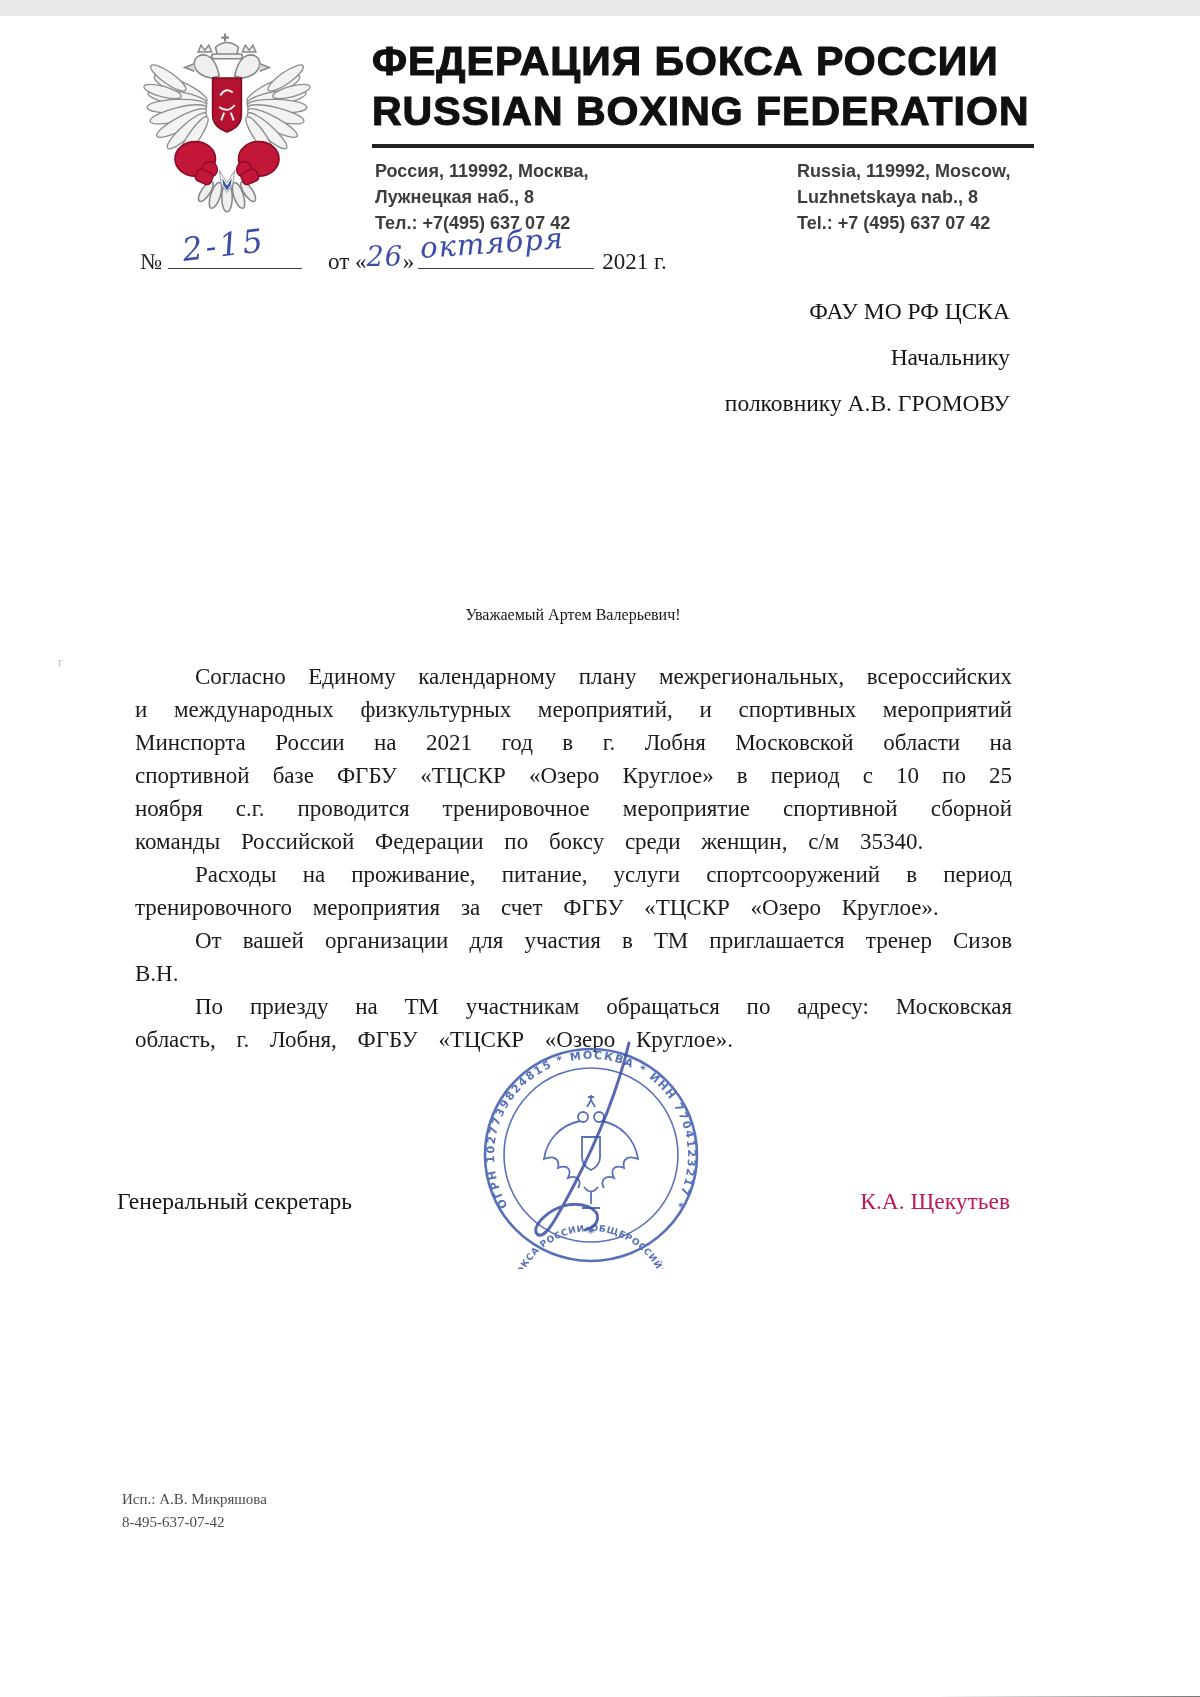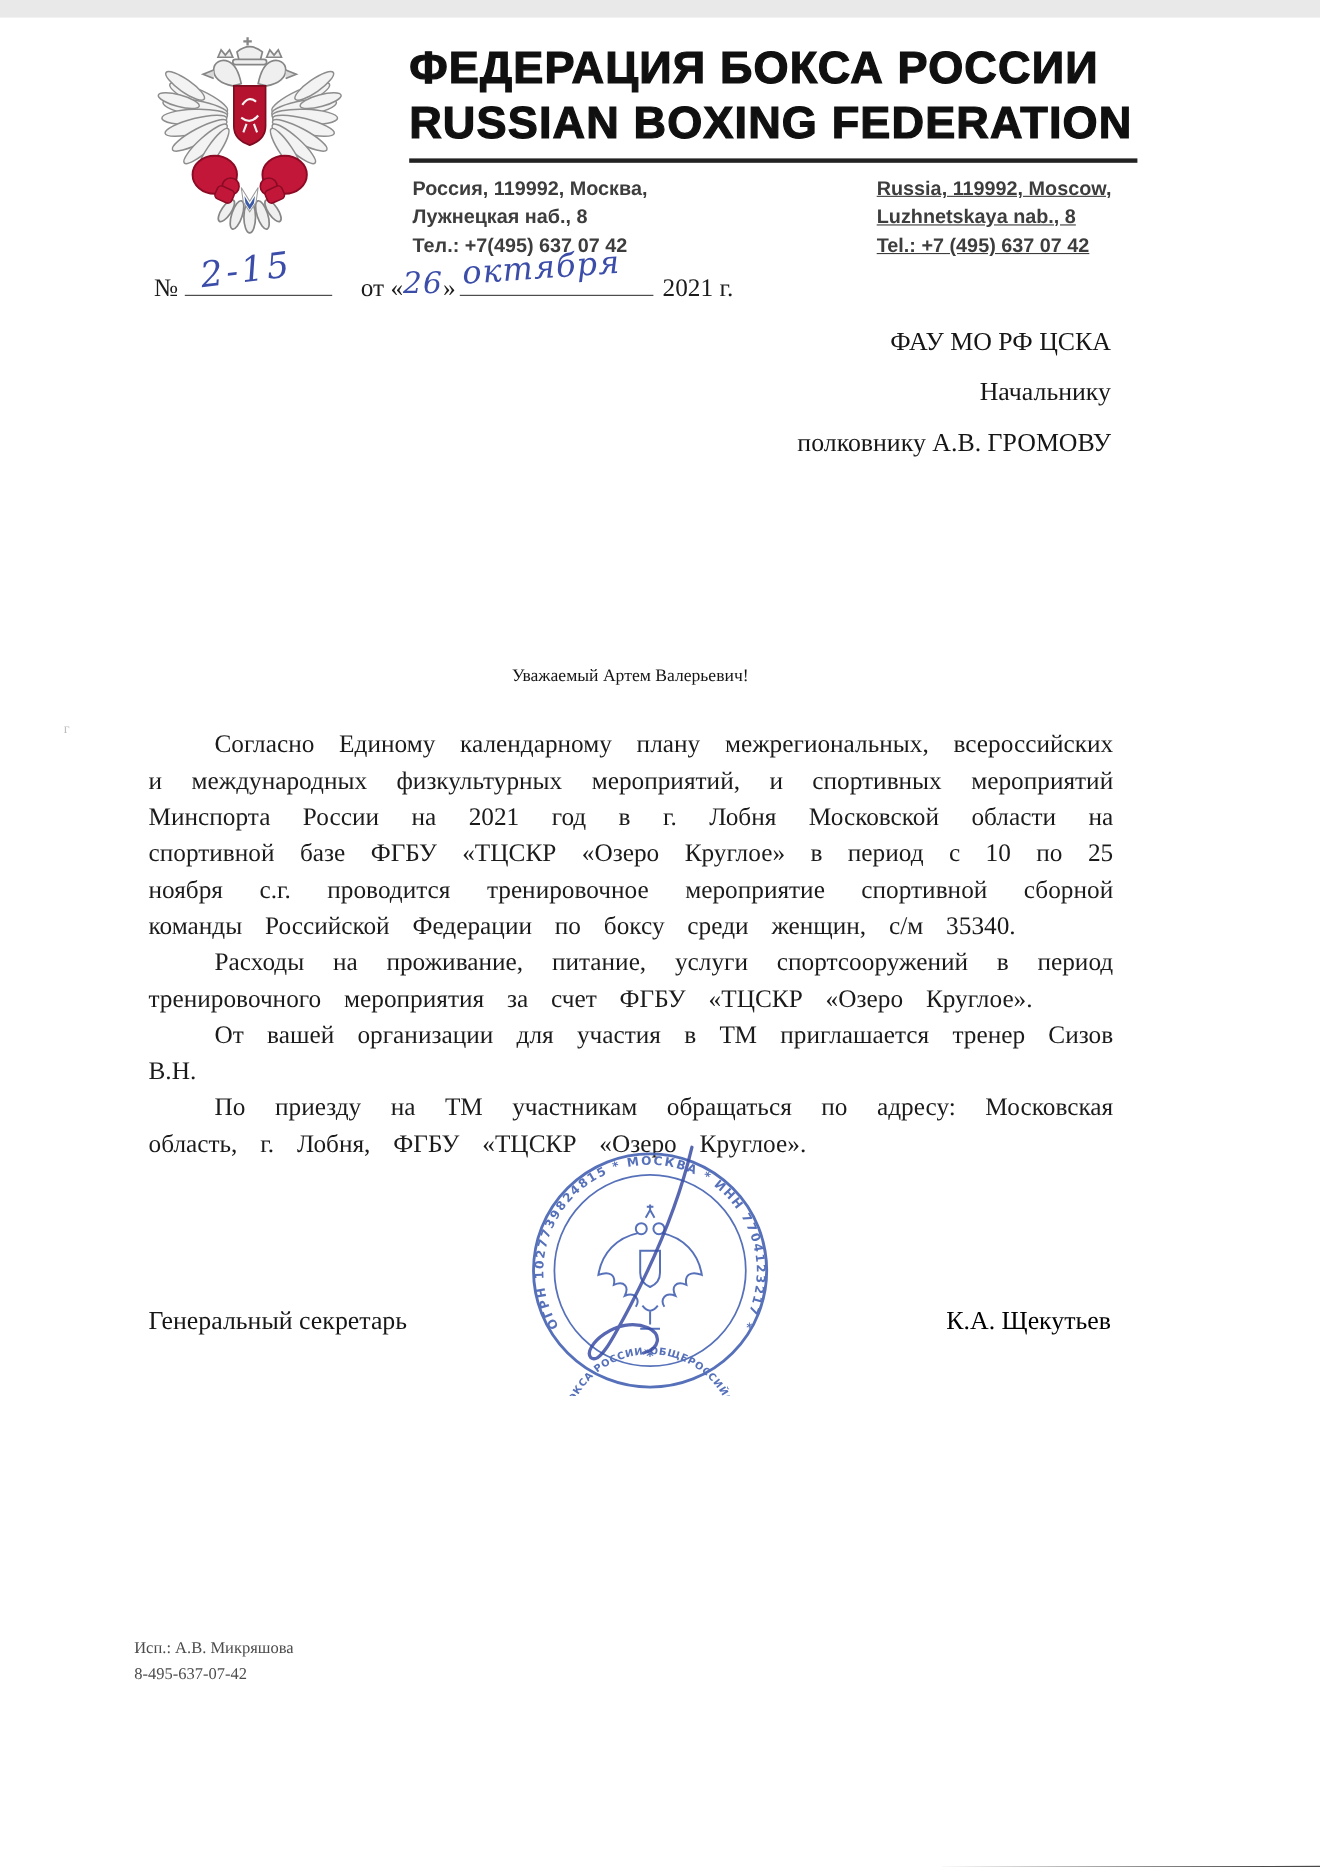--- a/index.html
+++ b/index.html
@@ -15,21 +15,21 @@
     font-family:"Liberation Sans", sans-serif;font-weight:700;
     font-size:41px;line-height:50px;color:#101010;letter-spacing:1px;
     -webkit-text-stroke:1.1px #101010;white-space:nowrap;
   }
   .rule{position:absolute;left:372px;top:128px;width:662px;height:4px;background:#222;}
   .addr{
     position:absolute;top:142px;font-family:"Liberation Sans", sans-serif;
     font-weight:700;font-size:18px;line-height:26px;color:#3d3d3d;
   }
   .addr-ru{left:375px;}
-  .addr-en{left:797px;text-decoration:underline;}
+  .addr-en{left:797px;}
   
   .ref{position:absolute;left:140px;top:226px;font-size:23px;color:#1c1c1c;white-space:nowrap;}
   .ref .seg{display:inline-block;vertical-align:baseline;}
   .blank{display:inline-block;position:relative;border-bottom:1.6px solid #3a3a3a;height:26px;vertical-align:baseline;}
   .blank-no{width:134px;margin-left:6px;margin-right:26px;}
   .blank-month{width:176px;margin-left:4px;margin-right:8px;}
   .hand{
     font-family:"DejaVu Serif", serif;font-style:italic;color:#3b4da9;
   }
   .hand-no{position:absolute;left:14px;top:-16px;font-size:32px;letter-spacing:3px;transform:rotate(-7deg);}
@@ -41,22 +41,22 @@
     font-size:23.5px;line-height:46px;color:#161616;
   }
   
   .salutation{position:absolute;left:135px;top:590px;width:876px;text-align:center;font-size:16px;color:#161616;}
   .body-text{position:absolute;left:135px;top:644px;width:877px;}
   .body-text p{
     margin:0;font-size:23px;line-height:33px;text-align:justify;
     text-indent:60px;word-spacing:15px;color:#1b1b1b;
   }
   
-  .sig-title{position:absolute;left:135px;top:1172px;font-size:23.5px;color:#161616;}
-  .sig-name{position:absolute;right:190px;top:1172px;font-size:23.5px;color:#000000;}
+  .sig-title{position:absolute;left:117px;top:1172px;font-size:23.5px;color:#161616;}
+  .sig-name{position:absolute;right:190px;top:1172px;font-size:23.5px;color:#be185d;}
   .stamp{position:absolute;left:477px;top:1025px;width:228px;height:228px;opacity:.93;}
   
   .footer{position:absolute;left:122px;top:1472px;font-size:15px;line-height:23px;color:#4c4c4c;}
   
   .artifact{position:absolute;left:58px;top:638px;font-size:13px;color:#9a9a9a;opacity:.65;}
   .scan-edge{
     position:absolute;left:-4px;top:1684px;width:1210px;height:2.4px;background:#4a4a4a;
     transform:rotate(-0.18deg);transform-origin:left center;
   }
 </style>

